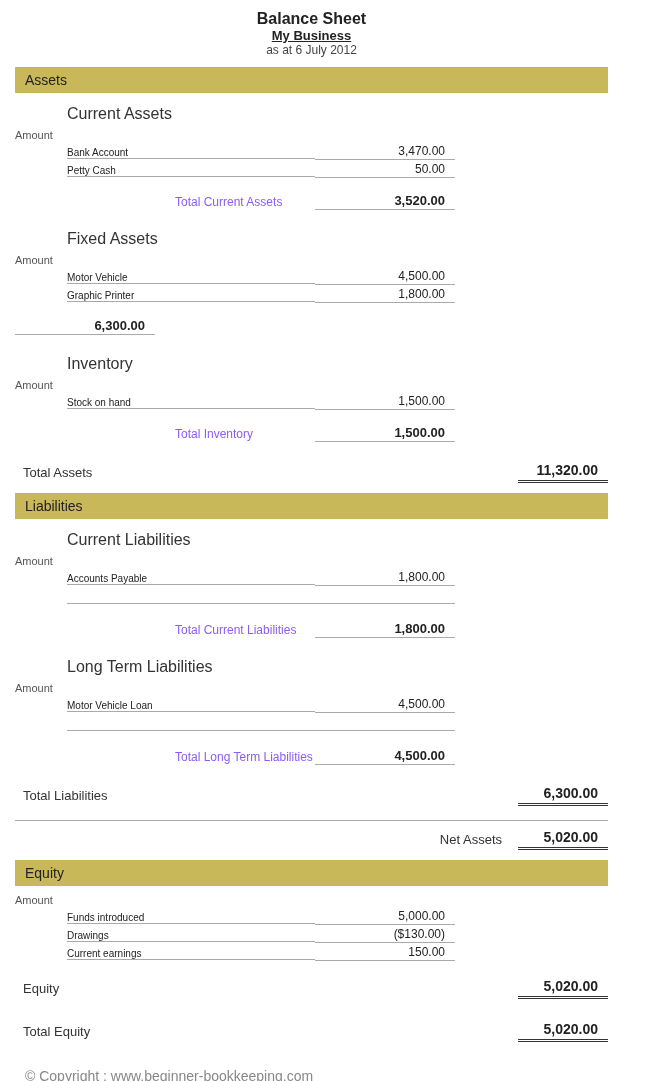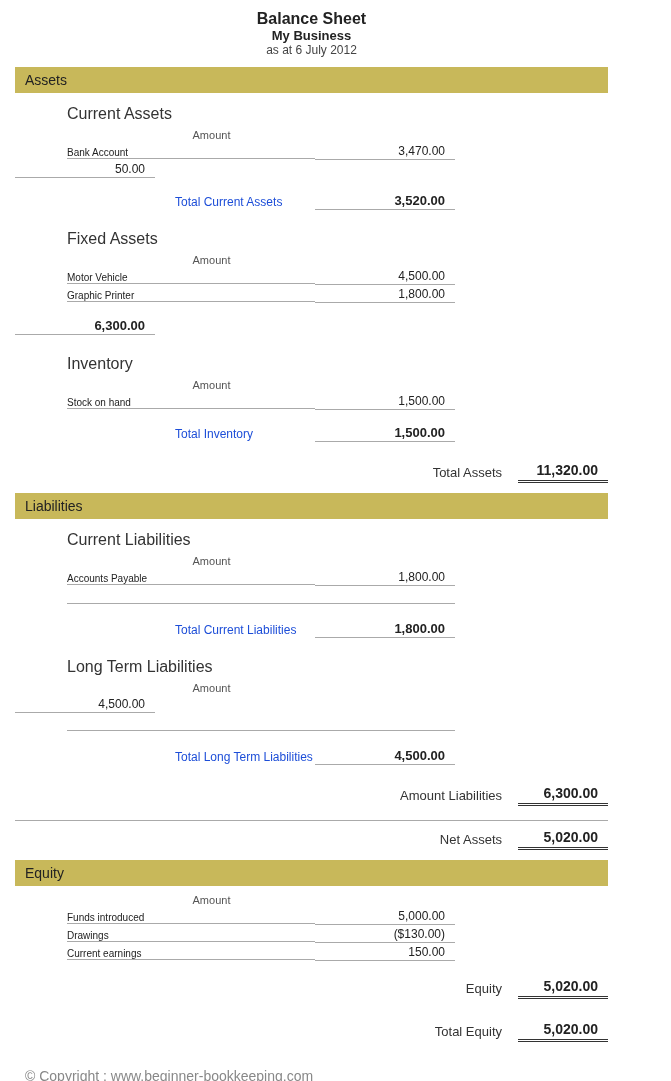--- a/index.html
+++ b/index.html
@@ -18,20 +18,21 @@
       text-align: center;
       margin-bottom: 10px;
     }
     .header .title {
       font-size: 16px;
       font-weight: bold;
     }
     .header .subtitle {
       font-size: 13px;
       font-weight: bold;
+      text-decoration: underline;
     }
     .header .date {
       font-size: 12px;
       color: #444;
     }
     
     .section-bar {
       background: #c8b85a;
       padding: 5px 10px;
       font-size: 14px;
@@ -43,21 +44,21 @@
       padding: 4px 0 4px 0;
       background: #fff;
     }
     
     .subsection-label {
       padding: 8px 0 2px 52px;
       font-size: 16px;
       color: #333;
     }
     .amount-header {
-      text-align: center;
+      text-align: left;
       padding-right: 200px;
       font-size: 11px;
       color: #555;
       padding-top: 4px;
       padding-bottom: 2px;
     }
     
     .line-item {
       display: flex;
       align-items: center;
@@ -89,37 +90,38 @@
     .subtotal-row {
       display: flex;
       align-items: center;
       padding: 6px 0 4px 0;
     }
     .subtotal-row .subtotal-label {
       flex: 0 0 300px;
       padding-left: 160px;
       font-size: 12px;
       font-weight: normal;
-      color: #1d4ed8;
+      color: #8b5cf6;
     }
     .subtotal-row .subtotal-amount {
       flex: 0 0 140px;
       text-align: right;
       padding-right: 10px;
       font-size: 13px;
       font-weight: bold;
       border-bottom: 1px solid #aaa;
       padding-bottom: 1px;
     }
     
     .total-row {
       display: flex;
       align-items: center;
-      justify-content: flex-end;
+      justify-content: space-between;
       padding: 8px 0 6px 0;
+      margin-left: 8px;
     }
     .total-row .total-label {
       font-size: 13px;
       font-weight: normal;
       color: #333;
       padding-right: 16px;
     }
     .total-row .total-amount {
       font-size: 14px;
       font-weight: bold;
@@ -197,20 +199,21 @@
   <div class="section-content">
 
     <div class="subsection-label">Current Assets</div>
     <div class="amount-header">Amount</div>
 
     <div class="line-item">
       <div class="item-label">Bank Account</div>
       <div class="item-amount">3,470.00</div>
     </div>
     <div class="line-item">
+      <div class="item-label">Petty Cash</div>
       <div class="item-amount">50.00</div>
     </div>
 
     <div class="spacer"></div>
     <div class="subtotal-row">
       <div class="subtotal-label">Total Current Assets</div>
       <div class="subtotal-amount">3,520.00</div>
     </div>
 
     <div class="spacer"></div>
@@ -280,38 +283,39 @@
       <div class="subtotal-label">Total Current Liabilities</div>
       <div class="subtotal-amount">1,800.00</div>
     </div>
 
     <div class="spacer"></div>
 
     <div class="subsection-label">Long Term Liabilities</div>
     <div class="amount-header">Amount</div>
 
     <div class="line-item">
+      <div class="item-label">Motor Vehicle Loan</div>
       <div class="item-amount">4,500.00</div>
     </div>
     <div class="blank-line">
       <div class="blank-label">
           <div class="blank-label-inner"></div>
         </div>
       <div class="blank-amount"></div>
     </div>
 
     <div class="spacer"></div>
     <div class="subtotal-row">
       <div class="subtotal-label">Total Long Term Liabilities</div>
       <div class="subtotal-amount">4,500.00</div>
     </div>
 
     <div class="spacer"></div>
     <div class="total-row">
-      <div class="total-label">Amount Liabilities</div>
+      <div class="total-label">Total Liabilities</div>
       <div class="total-amount">6,300.00</div>
     </div>
 
     <div class="spacer"></div>
     <div class="net-assets-row">
       <div class="total-label">Net Assets</div>
       <div class="total-amount">5,020.00</div>
     </div>
   </div>
 

